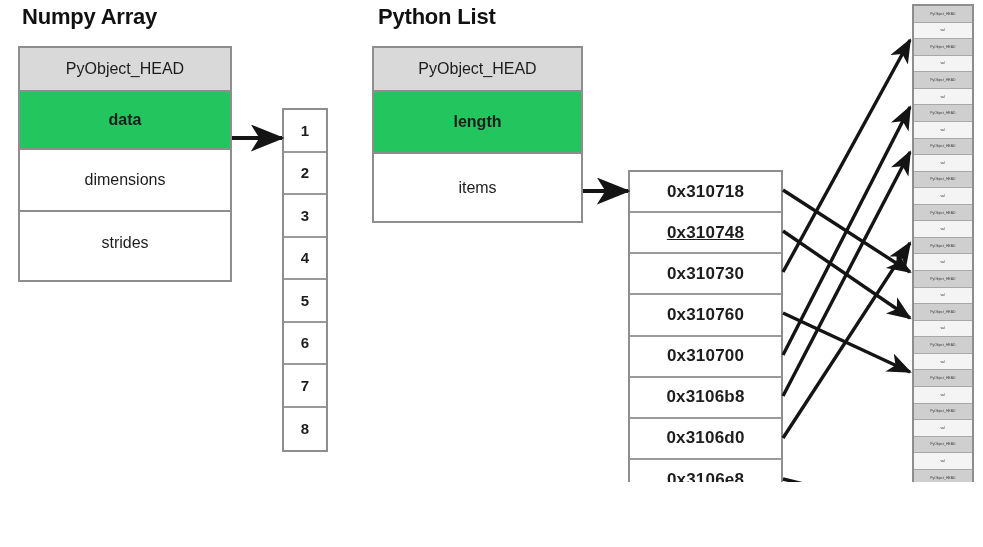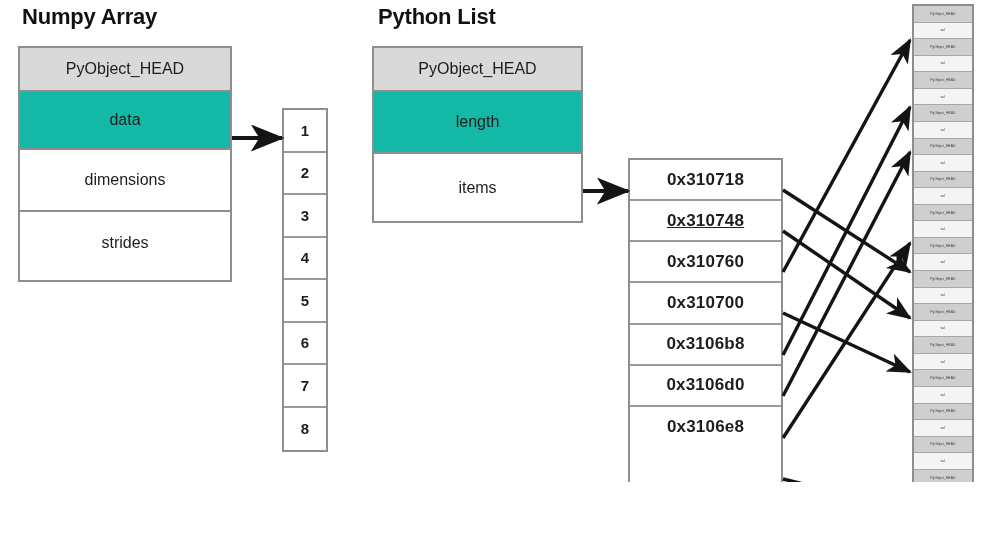--- a/index.html
+++ b/index.html
@@ -40,21 +40,21 @@
     align-items:center;
     justify-content:center;
     font-size:16px;
     color:#1d1d1d;
     border-bottom:2px solid #8e8e8e;
     background:#ffffff;
     white-space:nowrap;
   }
   .struct .field:last-child{border-bottom:none;}
   .struct .field.head{background:#d9d9d9;font-weight:normal;}
-  .struct .field.shade{background:#14b8a6;}
+  .struct .field.shade{background:#22c55e;font-weight:bold;}
 
   
   .cellcol{
     position:absolute;
     border:2px solid #8e8e8e;
     box-sizing:border-box;
     background:#fff;
   }
   .cellcol .cell{
     box-sizing:border-box;
@@ -158,23 +158,24 @@
     </div>
 
   <div class="diagram-title" style="left:378px;top:4px;">Python List</div>
 
   <div class="struct" id="pylist-struct" style="left:372px;top:46px;width:211px;height:177px;">
       <div class="field head" style="height: 44px;">PyObject_HEAD</div>
       <div class="field shade" style="height: 62px;">length</div>
       <div class="field" style="height: 67px;">items</div>
     </div>
 
-  <div class="addrcol" id="addr-col" style="left:628px;top:158px;width:155px;height:333px;">
+  <div class="addrcol" id="addr-col" style="left:628px;top:170px;width:155px;height:333px;">
       <div class="addr" style="height: 41.125px;">0x310718</div>
       <div class="addr" style="height: 41.125px; text-decoration: underline;">0x310748</div>
+      <div class="addr" style="height: 41.125px;">0x310730</div>
       <div class="addr" style="height: 41.125px;">0x310760</div>
       <div class="addr" style="height: 41.125px;">0x310700</div>
       <div class="addr" style="height: 41.125px;">0x3106b8</div>
       <div class="addr" style="height: 41.125px;">0x3106d0</div>
       <div class="addr" style="height: 41.125px;">0x3106e8</div>
     </div>
 
   <div class="objcol" id="obj-col" style="left:912px;top:4px;width:62px;height:534px;">
       <div class="orow head" style="height: 16.5625px;">
         <span class="micro">PyObject_HEAD</span>

